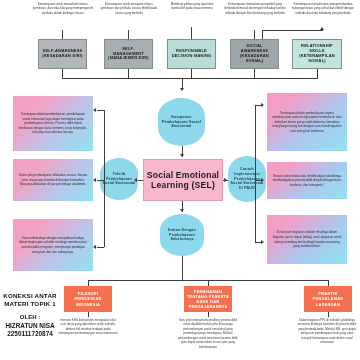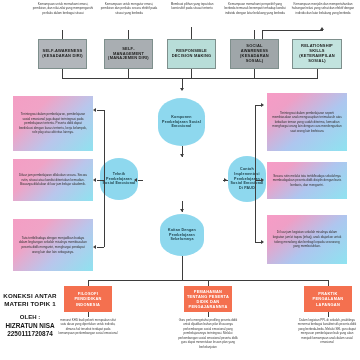--- a/index.html
+++ b/index.html
@@ -144,20 +144,21 @@
   <div class="ln lv" style="left:254px;top:69px;height:9px;"></div>
   <div class="ln lv" style="left:317px;top:69px;height:9px;"></div>
   <div class="ln lh" style="left:62px;top:78px;width:256px;"></div>
   <div class="ln lv" style="left:182px;top:78px;height:12px;"></div>
   <div class="arw arw-down" style="left:180px;top:88px;"></div>
 
   <div class="node cap oval" style="left:158px;top:98px;width:47px;height:48px;">Komponen Pembelajaran Sosial Emosional</div>
   <div class="ln lv" style="left:182px;top:146px;height:11px;"></div>
   <div class="arw arw-down" style="left:180px;top:154px;"></div>
 
+  <div class="node cap sel" style="left:143px;top:159px;width:80px;height:42px;">Social Emotional Learning (SEL)</div>
 
   <div class="node cap oval" style="left:100px;top:158px;width:38px;height:42px;">Teknik Pembelajaran Sosial Emosional</div>
   <div class="ln lh" style="left:138px;top:180px;width:5px;"></div>
   <div class="arw arw-left" style="left:134px;top:178px;"></div>
 
   <div class="node cap oval" style="left:228px;top:156px;width:38px;height:46px;">Contoh Implementasi Pembelajaran Sosial Emosional Di PAUD</div>
   <div class="ln lh" style="left:223px;top:180px;width:5px;"></div>
   <div class="arw arw-right" style="left:224px;top:178px;"></div>
 
   <div class="ln lv" style="left:182px;top:201px;height:11px;"></div>

